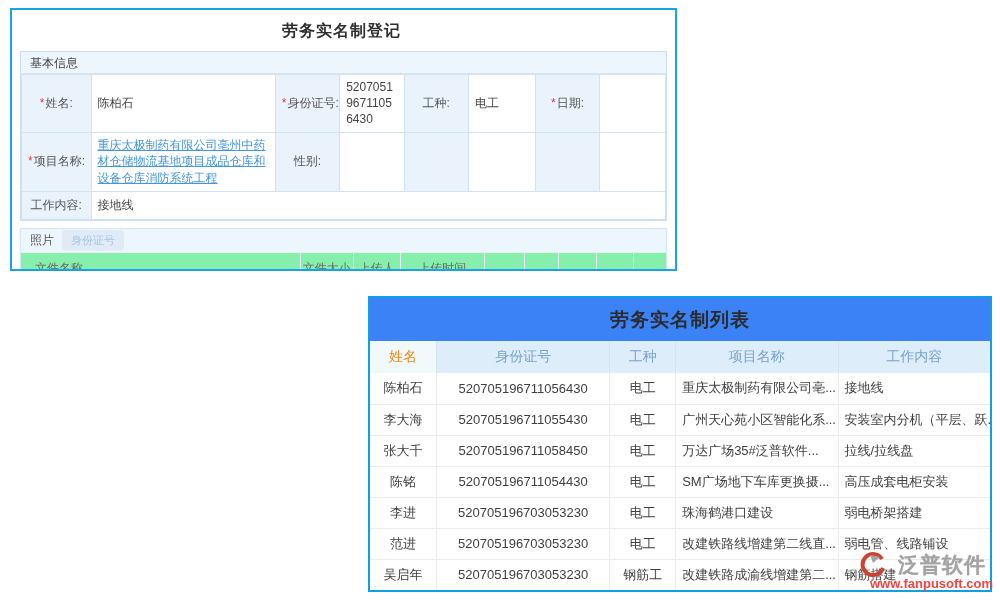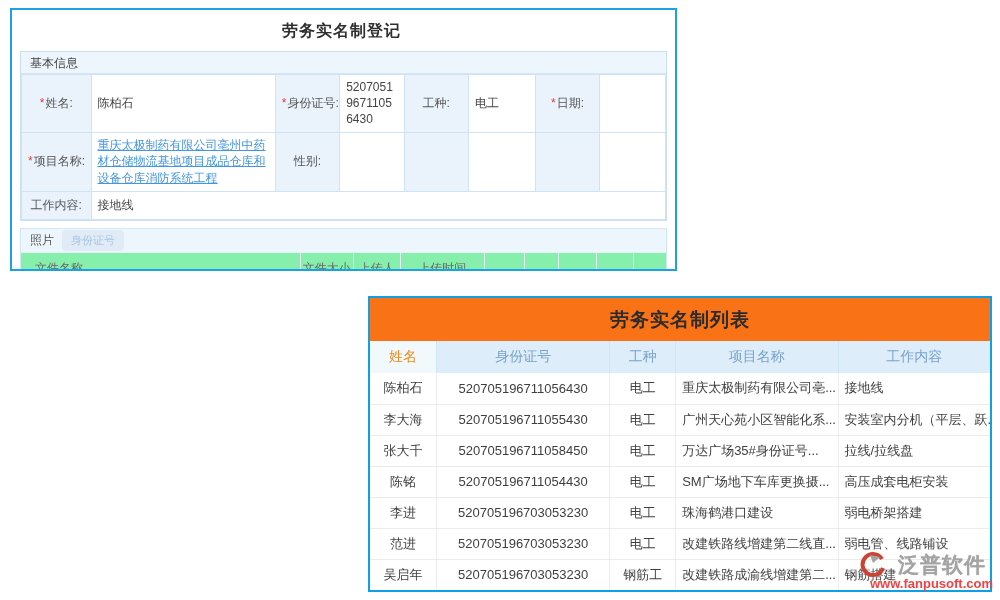--- a/index.html
+++ b/index.html
@@ -57,21 +57,21 @@
     font-weight: normal; font-size: 12px; color: #666; height: 31px;
     border-right: 1px solid #eaf0f7; border-bottom: 1px solid #eaf0f7;
     text-align: center;
   }
   table.file-grid th.fn { text-align: left; padding-left: 14px; }
   table.file-grid th:last-child { border-right: none; }
 
   
   .list-panel {
     position: absolute; left: 368px; top: 296px; width: 624px; height: 296px;
-    border: 2px solid #0f9fe5; background: #f97316; overflow: hidden;
+    border: 2px solid #0f9fe5; background: #3b82f6; overflow: hidden;
   }
   .list-title {
     text-align: center; font-size: 19px; font-weight: bold; color: #2b2b2b;
     padding: 9px 0 8px 0; letter-spacing: 1px;
   }
   table.list-grid { width: 100%; border-collapse: collapse; table-layout: fixed; }
   table.list-grid th {
     background: #ddeefa; color: #7aa3cc; font-size: 14px; font-weight: normal;
     height: 32px; text-align: center; border-left: 1px solid #cfe4f5;
     cursor: pointer;
@@ -211,21 +211,21 @@
       <td class="c-name">李大海</td>
       <td class="c-center">520705196711055430</td>
       <td class="c-center">电工</td>
       <td class="c-proj">广州天心苑小区智能化系...</td>
       <td class="c-left">安装室内分机（平层、跃...</td>
     </tr>
     <tr>
       <td class="c-name">张大千</td>
       <td class="c-center">520705196711058450</td>
       <td class="c-center">电工</td>
-      <td class="c-proj">万达广场35#身份证号...</td>
+      <td class="c-proj">万达广场35#泛普软件...</td>
       <td class="c-left">拉线/拉线盘</td>
     </tr>
     <tr>
       <td class="c-name">陈铭</td>
       <td class="c-center">520705196711054430</td>
       <td class="c-center">电工</td>
       <td class="c-proj">SM广场地下车库更换摄...</td>
       <td class="c-left">高压成套电柜安装</td>
     </tr>
     <tr>

